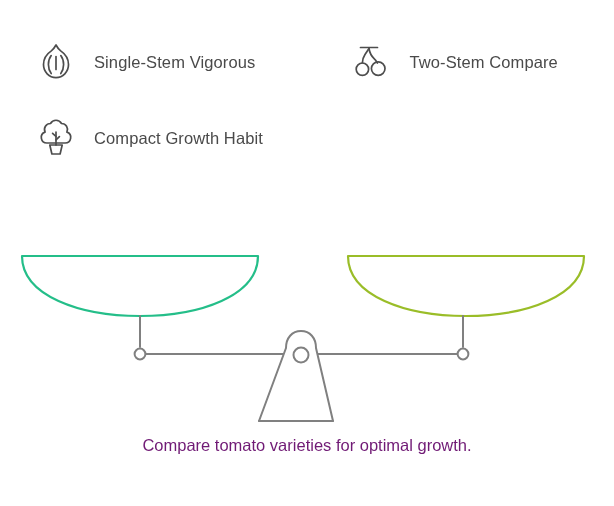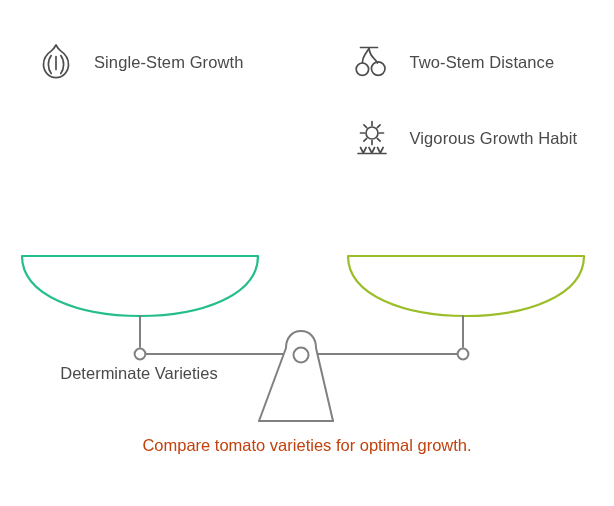--- a/index.html
+++ b/index.html
@@ -84,76 +84,75 @@
   .caption-right { right: 34px; top: 350px; width: 200px; }
 
   .footer-note {
     position: absolute;
     left: 0;
     top: 434px;
     width: 614px;
     text-align: center;
     font-size: 16.5px;
     line-height: 23px;
-    color: #c2410c;
+    color: #701a75;
   }
 </style>
 </head>
 <body>
 
 <div class="infographic">
 
   <div class="columns">
 
     <div class="col col-left">
 
       <div class="feature">
         <span class="feature-icon">
           <svg width="40" height="44" viewBox="0 0 40 44" fill="none" stroke="#4d4d4d" stroke-width="1.7" stroke-linecap="round" stroke-linejoin="round">
             <path d="M20 5c-1.4 2.6-2.6 4.3-4.7 5.9C10.7 14 7.5 18.6 7.5 24.6c0 7.2 5.6 13 12.5 13s12.5-5.8 12.5-13c0-6-3.2-10.6-7.8-13.7C22.6 9.3 21.4 7.6 20 5z"></path>
             <path d="M20 16.5v13"></path>
             <path d="M15.2 15.6c-1.8 2.4-2.8 5.5-2.8 9 0 3.4 1 6.5 2.8 8.9"></path>
             <path d="M24.8 15.6c1.8 2.4 2.8 5.5 2.8 9 0 3.4-1 6.5-2.8 8.9"></path>
           </svg>
         </span>
-        <span class="feature-label">Single-Stem Growth</span>
+        <span class="feature-label">Single-Stem Vigorous</span>
       </div>
 
 
+      <div class="feature">
+        <span class="feature-icon">
+          <svg width="40" height="44" viewBox="0 0 40 44" fill="none" stroke="#4d4d4d" stroke-width="1.7" stroke-linecap="round" stroke-linejoin="round">
+            <path d="M14.5 7.5a6 6 0 0 0-5.4 8.6A5.6 5.6 0 0 0 11 27h18a5.6 5.6 0 0 0 1.9-10.9 6 6 0 0 0-5.4-8.6 6.3 6.3 0 0 0-11 0z"></path>
+            <path d="M20 16v13"></path>
+            <path d="m20 20.5-3.4-3.2M20 23.8l3.4-3.2"></path>
+            <path d="M13.8 29h12.4l-2.1 9h-8.2z"></path>
+          </svg>
+        </span>
+        <span class="feature-label">Compact Growth Habit</span>
+      </div>
 
     </div>
 
     <div class="col col-right">
 
       <div class="feature">
         <span class="feature-icon">
           <svg width="40" height="44" viewBox="0 0 40 44" fill="none" stroke="#4d4d4d" stroke-width="1.7" stroke-linecap="round" stroke-linejoin="round">
             <path d="M8.5 7.5h17"></path>
             <path d="M17 8.5 13 14.5c-1.9 2.9-2.6 5.3-2.6 8.2"></path>
             <path d="M17 8.5c.6 4 2.2 7.3 5.1 10.1 1.6 1.5 2.6 2.8 3.3 4.4"></path>
             <circle cx="10.4" cy="29.2" r="6.2"></circle>
             <circle cx="26.2" cy="28.6" r="6.8"></circle>
           </svg>
         </span>
-        <span class="feature-label">Two-Stem Distance</span>
+        <span class="feature-label">Two-Stem Compare</span>
       </div>
 
 
-      <div class="feature">
-        <span class="feature-icon">
-          <svg width="40" height="44" viewBox="0 0 40 44" fill="none" stroke="#4d4d4d" stroke-width="1.7" stroke-linecap="round" stroke-linejoin="round">
-            <circle cx="20" cy="17" r="6"></circle>
-            <path d="M20 5.5v4M20 24.5v4M8.5 17h4M27.5 17h4"></path>
-            <path d="m11.9 8.9 2.8 2.8M25.3 22.3l2.8 2.8M28.1 8.9l-2.8 2.8M14.7 22.3l-2.8 2.8"></path>
-            <path d="M6 37.5h28"></path>
-            <path d="m8.5 31.5 2.8 5.5 2.8-5.5M17 31.5l2.8 5.5 2.8-5.5M25.5 31.5l2.8 5.5 2.8-5.5"></path>
-          </svg>
-        </span>
-        <span class="feature-label">Vigorous Growth Habit</span>
-      </div>
 
     </div>
   </div>
 
   <svg class="scale" viewBox="0 0 614 190">
 
     <g>
       <path d="M22 20 H258 C258 60 200 80 140 80 C80 80 22 60 22 20 Z" fill="none" stroke="#24be89" stroke-width="2.2" stroke-linejoin="round"></path>
       <path d="M140 80 V111" stroke="#808080" stroke-width="2" stroke-linecap="round"></path>
     </g>
@@ -168,17 +167,16 @@
     <circle cx="140" cy="118" r="5.4" fill="#ffffff" stroke="#808080" stroke-width="2"></circle>
     <circle cx="463" cy="118" r="5.4" fill="#ffffff" stroke="#808080" stroke-width="2"></circle>
 
     <g>
       <path d="M286 112 C286 102 292 95 301 95 C310 95 316 102 316 112 L333 185 H259 Z" fill="#ffffff" stroke="#808080" stroke-width="2" stroke-linejoin="round"></path>
       <circle cx="301" cy="119" r="7.5" fill="#ffffff" stroke="#808080" stroke-width="2"></circle>
       <line x1="259" y1="185" x2="333" y2="185" stroke="#808080" stroke-width="2" stroke-linecap="round"></line>
     </g>
   </svg>
 
-  <div class="caption caption-left">Determinate Varieties</div>
 
   <div class="footer-note">Compare tomato varieties for optimal growth.</div>
 
 </div>
 
 </body></html>

